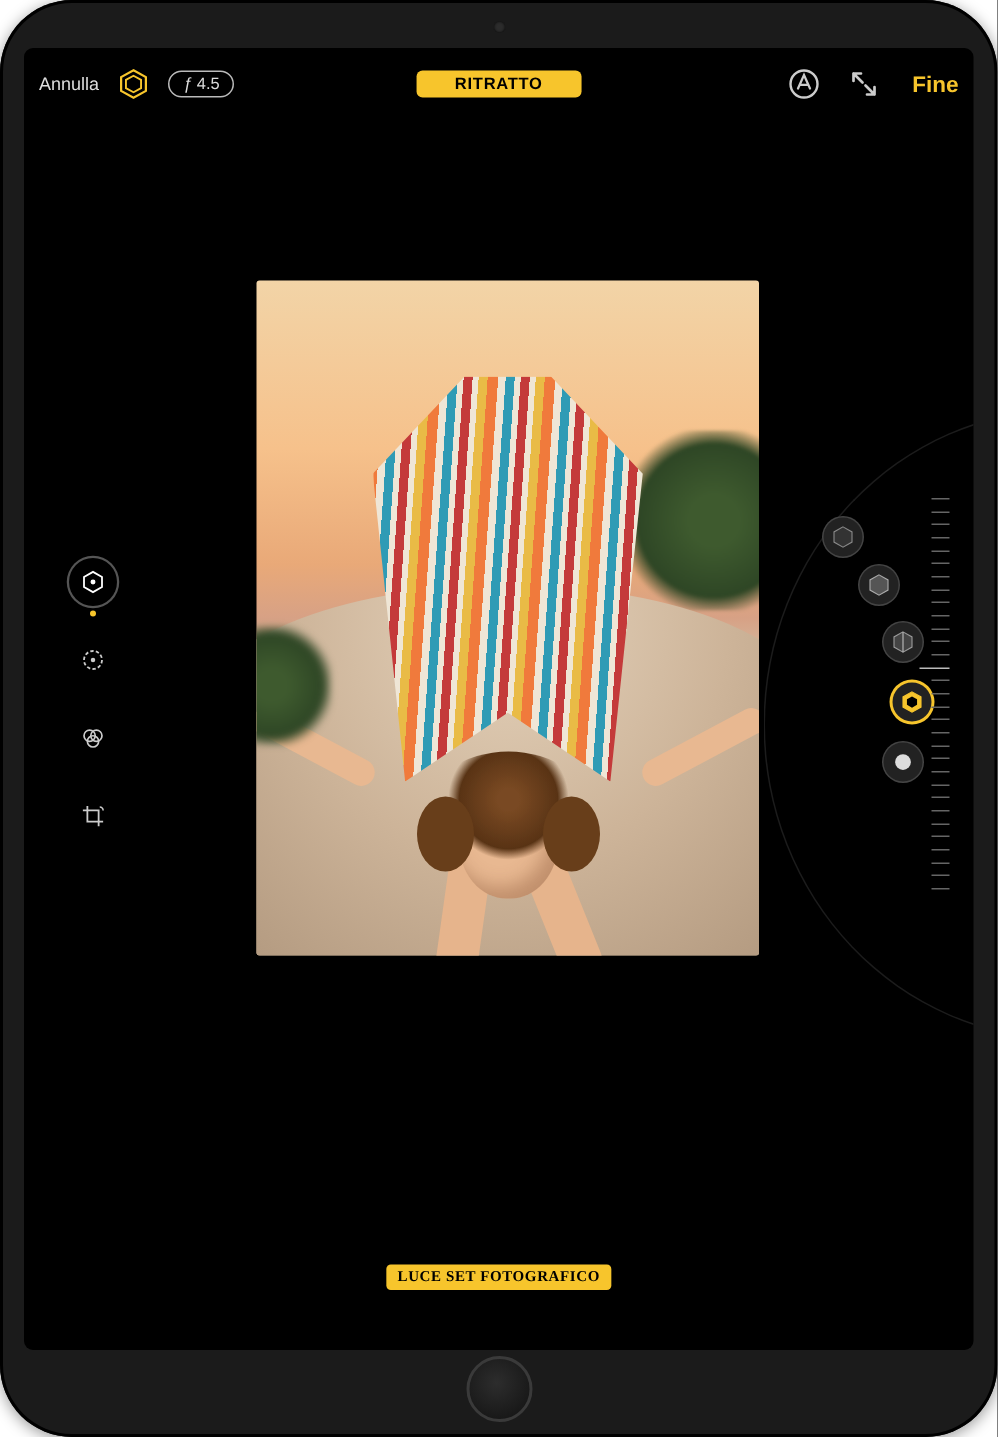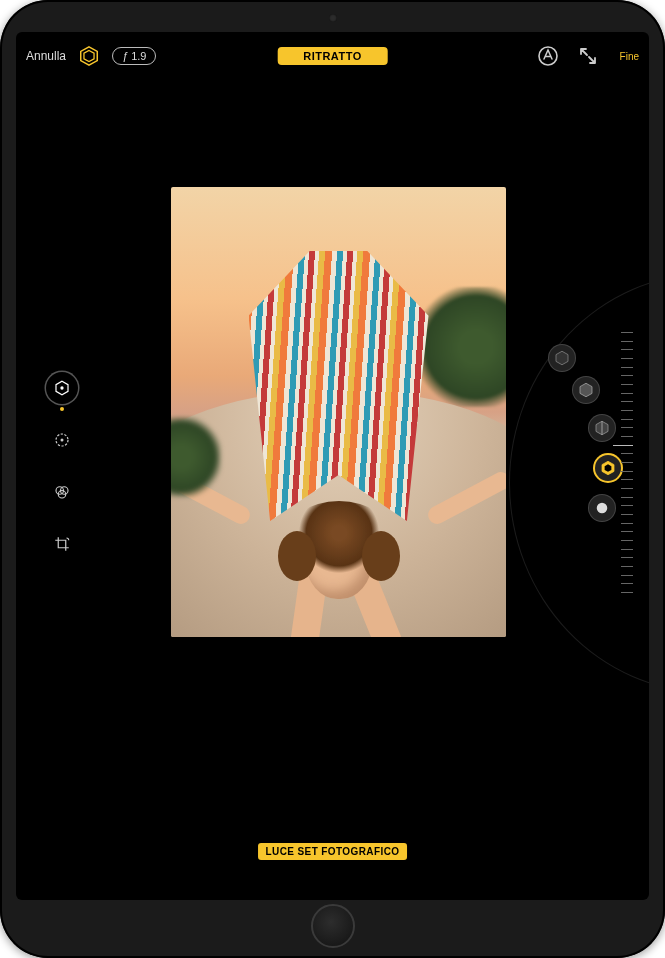--- a/index.html
+++ b/index.html
@@ -83,21 +83,21 @@
       font-weight: 600;
       letter-spacing: .5px;
       padding: 3px 26px;
       border-radius: 4px;
       position:absolute;
       left:50%; transform:translateX(-50%);
     }
     .topbar .spacer { flex:1; }
     .markup-btn { width:24px; height:24px; cursor:pointer; display:flex; align-items:center; justify-content:center; }
     .expand-btn { width:24px; height:24px; cursor:pointer; display:flex; align-items:center; justify-content:center; margin-left:6px; }
-    .done-btn { color:#f7c52c; font-size:10px; font-weight:400; cursor:pointer; margin-left:10px; }
+    .done-btn { color:#f7c52c; font-size:15px; font-weight:700; cursor:pointer; margin-left:10px; }
 
     .photo-stage {
       position:absolute;
       top: 155px;
       left: 155px;
       width: 335px;
       height: 450px;
       background: linear-gradient(to bottom,
         #f2d4a7 0%, #f6c18b 25%, #e9a978 42%, #d7a185 50%,
         #d3b79c 55%, #d8c09f 100%);
@@ -244,20 +244,21 @@
       position:absolute;
       bottom: 40px;
       left:50%; transform:translateX(-50%);
       background:#f7c52c;
       color:#000;
       font-size:10px;
       font-weight:700;
       letter-spacing:.4px;
       padding:3px 8px;
       border-radius:3px;
+      font-family:Liberation Serif, serif;
     }
     .faint-arc {
       position:absolute;
       right:-60px;
       top: 52%;
       transform: translateY(-50%);
       width: 200px; height: 420px;
       border: 1px solid #1c1c1c;
       border-right: none;
       border-radius: 200px 0 0 200px / 210px 0 0 210px;
@@ -277,21 +278,21 @@
 
       <span class="hex-btn">
         <svg viewBox="0 0 24 24">
           <polygon points="12,2 21,7 21,17 12,22 3,17 3,7" fill="none" stroke="#f7c52c" stroke-width="1.6"></polygon>
           <polygon points="12,6 17.5,9 17.5,15 12,18 6.5,15 6.5,9" fill="none" stroke="#f7c52c" stroke-width="1.4"></polygon>
         </svg>
       </span>
 
       <span class="fbadge">
         <span>ƒ</span>
-        <span style="font-style:normal;">1.9</span>
+        <span style="font-style:normal;">4.5</span>
       </span>
 
       <span class="mode-pill">RITRATTO</span>
 
       <span class="spacer"></span>
 
       <span class="markup-btn">
         <svg viewBox="0 0 24 24">
           <circle cx="12" cy="12" r="9" fill="none" stroke="#ccc" stroke-width="1.6"></circle>
           <path d="M8 15 L12 6 L16 15 M9.3 12.5 H14.7" fill="none" stroke="#ccc" stroke-width="1.5" stroke-linecap="round"></path>

